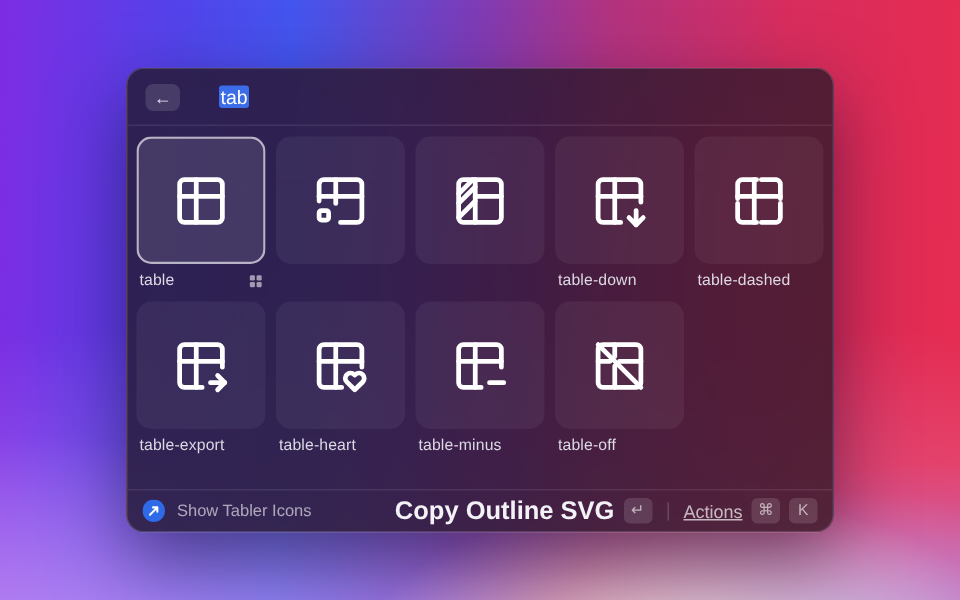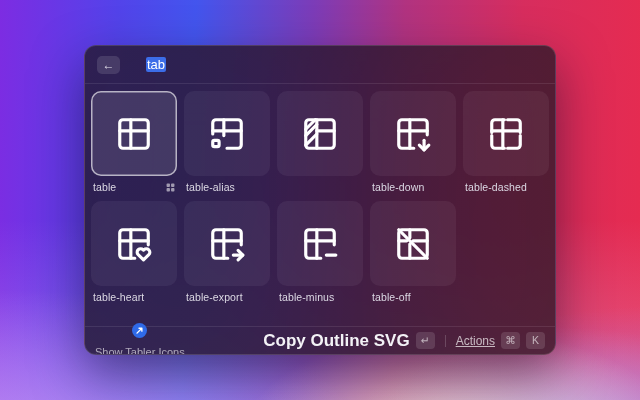--- a/index.html
+++ b/index.html
@@ -75,21 +75,21 @@
   }
   .cell-label { font-size:10.5px; color:#dcd9e4; letter-spacing:.1px; }
   .accessory { display:flex; align-items:center; }
   
   .footer {
     flex:0 0 28px; height:28px;
     border-top:1px solid rgba(255,255,255,.09);
     display:flex; align-items:center; justify-content:space-between;
     padding:0 10px;
   }
-  .footer-left { display:flex; align-items:center; gap:8px;flex-direction:column; }
+  .footer-left { display:flex; align-items:center; gap:8px; }
   .logo { width:15px; height:15px; display:flex; }
   .app-label { font-size:11px; color:rgba(255,255,255,.6); }
   .footer-right { display:flex; align-items:center; }
   .footer-btn {
     display:flex; align-items:center; gap:6px;
     background:none; border:none; cursor:pointer; padding:0;
     font-family:"Liberation Sans", sans-serif;
   }
   .primary-label { font-size:17px; font-weight:700; color:#f3f2f6; }
   .actions-label { font-size:12px; color:rgba(255,255,255,.68);text-decoration:underline; }
@@ -142,24 +142,20 @@
 
   <div class="cell-wrap">
     <div class="cell">
       <svg class="icon" viewBox="0 0 24 24">
               <path d="M3 12V5a2 2 0 0 1 2-2h14a2 2 0 0 1 2 2v14a2 2 0 0 1-2 2h-7"></path>
               <path d="M3 10h18"></path>
               <path d="M10 3v10"></path>
               <path d="M4 16h2a1 1 0 0 1 1 1v2a1 1 0 0 1-1 1H4a1 1 0 0 1-1-1v-2a1 1 0 0 1 1-1z"></path>
             </svg>
     </div>
-    <div class="cell-label-row">
-      <span class="cell-label">table-alias</span>
-
-    </div>
   </div>
 
   <div class="cell-wrap">
     <div class="cell">
       <svg class="icon" viewBox="0 0 24 24">
               <path d="M3 5a2 2 0 0 1 2-2h14a2 2 0 0 1 2 2v14a2 2 0 0 1-2 2H5a2 2 0 0 1-2-2z"></path>
               <path d="M10 10h11"></path>
               <path d="M10 3v18"></path>
               <path d="M9 3l-6 6"></path>
               <path d="M10 6l-7 7"></path>
@@ -200,41 +196,41 @@
 
     </div>
   </div>
 
   <div class="cell-wrap">
     <div class="cell">
       <svg class="icon" viewBox="0 0 24 24">
               <path d="M12.5 21H5a2 2 0 0 1-2-2V5a2 2 0 0 1 2-2h14a2 2 0 0 1 2 2v7.5"></path>
               <path d="M3 10h18"></path>
               <path d="M10 3v18"></path>
-              <path d="M18 22l3.35-3.284a2.143 2.143 0 0 0 .005-3.071a2.242 2.242 0 0 0-3.129-.006l-.224.22l-.223-.22a2.242 2.242 0 0 0-3.128-.006a2.143 2.143 0 0 0-.006 3.071z"></path>
-            </svg>
-    </div>
-    <div class="cell-label-row">
-      <span class="cell-label">table-heart</span>
-
-    </div>
-  </div>
-
-  <div class="cell-wrap">
-    <div class="cell">
-      <svg class="icon" viewBox="0 0 24 24">
-              <path d="M12.5 21H5a2 2 0 0 1-2-2V5a2 2 0 0 1 2-2h14a2 2 0 0 1 2 2v7.5"></path>
-              <path d="M3 10h18"></path>
-              <path d="M10 3v18"></path>
               <path d="M16 19h6"></path>
               <path d="M19 16l3 3l-3 3"></path>
             </svg>
     </div>
     <div class="cell-label-row">
       <span class="cell-label">table-export</span>
+
+    </div>
+  </div>
+
+  <div class="cell-wrap">
+    <div class="cell">
+      <svg class="icon" viewBox="0 0 24 24">
+              <path d="M12.5 21H5a2 2 0 0 1-2-2V5a2 2 0 0 1 2-2h14a2 2 0 0 1 2 2v7.5"></path>
+              <path d="M3 10h18"></path>
+              <path d="M10 3v18"></path>
+              <path d="M18 22l3.35-3.284a2.143 2.143 0 0 0 .005-3.071a2.242 2.242 0 0 0-3.129-.006l-.224.22l-.223-.22a2.242 2.242 0 0 0-3.128-.006a2.143 2.143 0 0 0-.006 3.071z"></path>
+            </svg>
+    </div>
+    <div class="cell-label-row">
+      <span class="cell-label">table-heart</span>
 
     </div>
   </div>
 
 
   <div class="cell-wrap">
     <div class="cell">
       <svg class="icon" viewBox="0 0 24 24">
               <path d="M12.5 21H5a2 2 0 0 1-2-2V5a2 2 0 0 1 2-2h14a2 2 0 0 1 2 2v7.5"></path>
               <path d="M3 10h18"></path>

